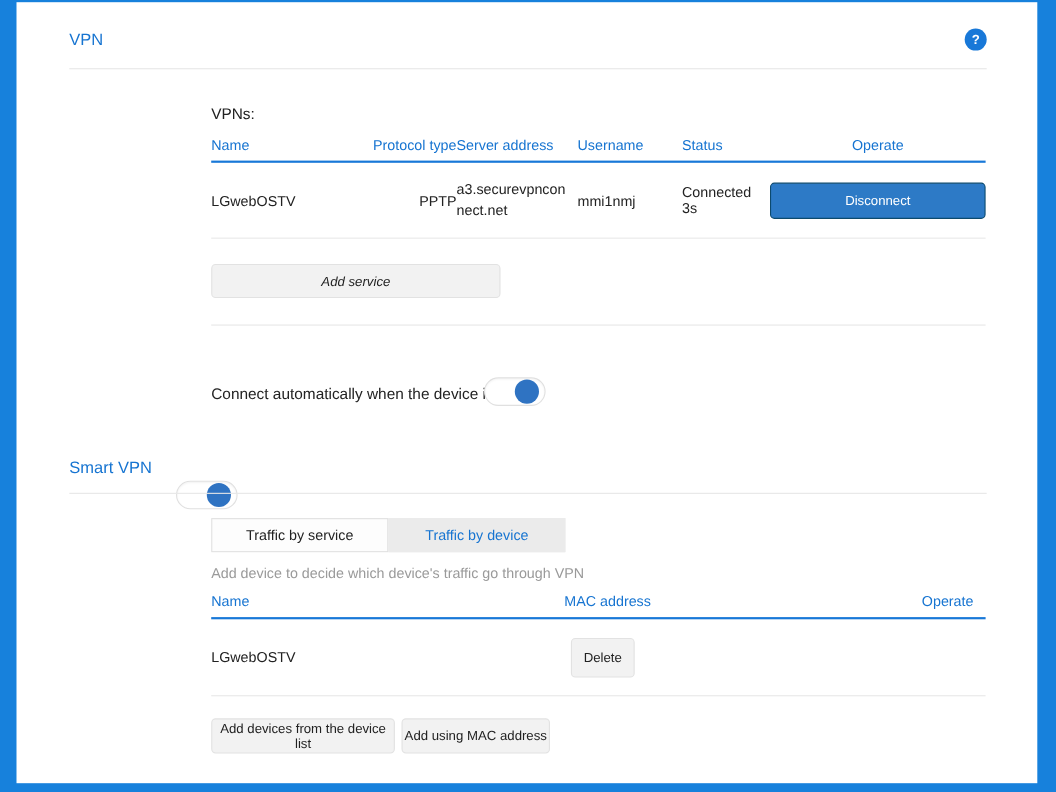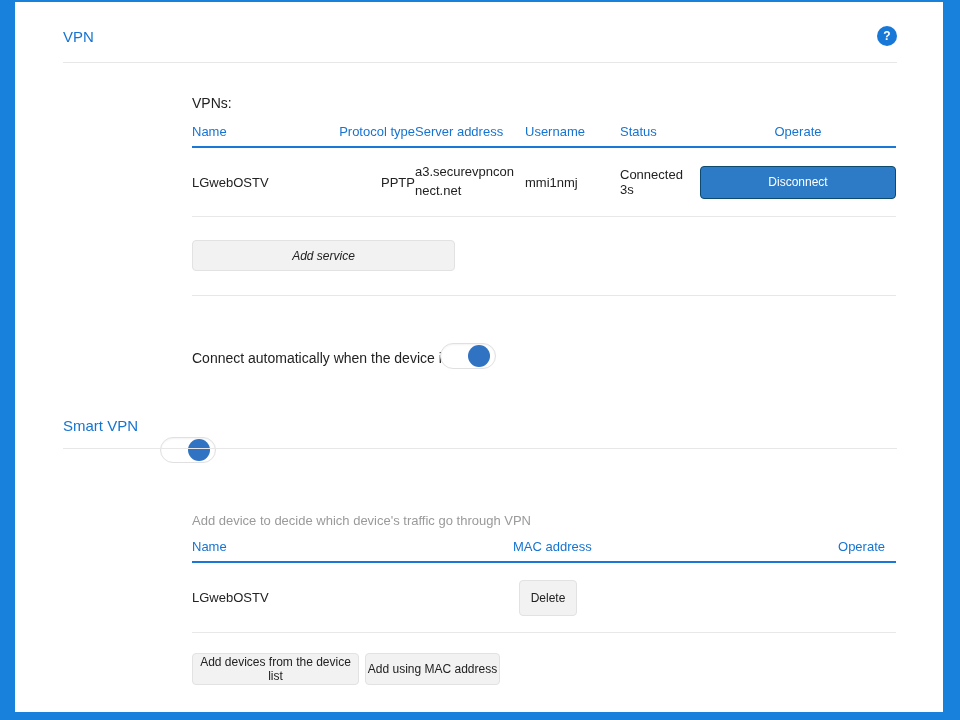--- a/index.html
+++ b/index.html
@@ -121,20 +121,24 @@
     <div class="abs toggle" id="autoconnect-toggle">
       <div class="knob"></div>
     </div>
 
     <div class="abs" id="smartvpn-title">Smart VPN</div>
     <div class="abs toggle" id="smartvpn-toggle">
       <div class="knob"></div>
     </div>
     <div class="divider" style="left:48px; top:446px; width:834px;"></div>
 
+    <div class="abs" id="tabs">
+      <div class="tab inactive">Traffic by service</div>
+      <div class="tab active">Traffic by device</div>
+    </div>
     <div class="abs" id="tabs-hint">Add device to decide which device's traffic go through VPN</div>
 
     <div class="abs" id="dev-table">
       <div class="thead">
         <span class="d-name">Name</span>
         <span class="d-mac">MAC address</span>
         <span class="d-op">Operate</span>
       </div>
       <div class="trow">
         <div class="d-name cell">LGwebOSTV</div>

